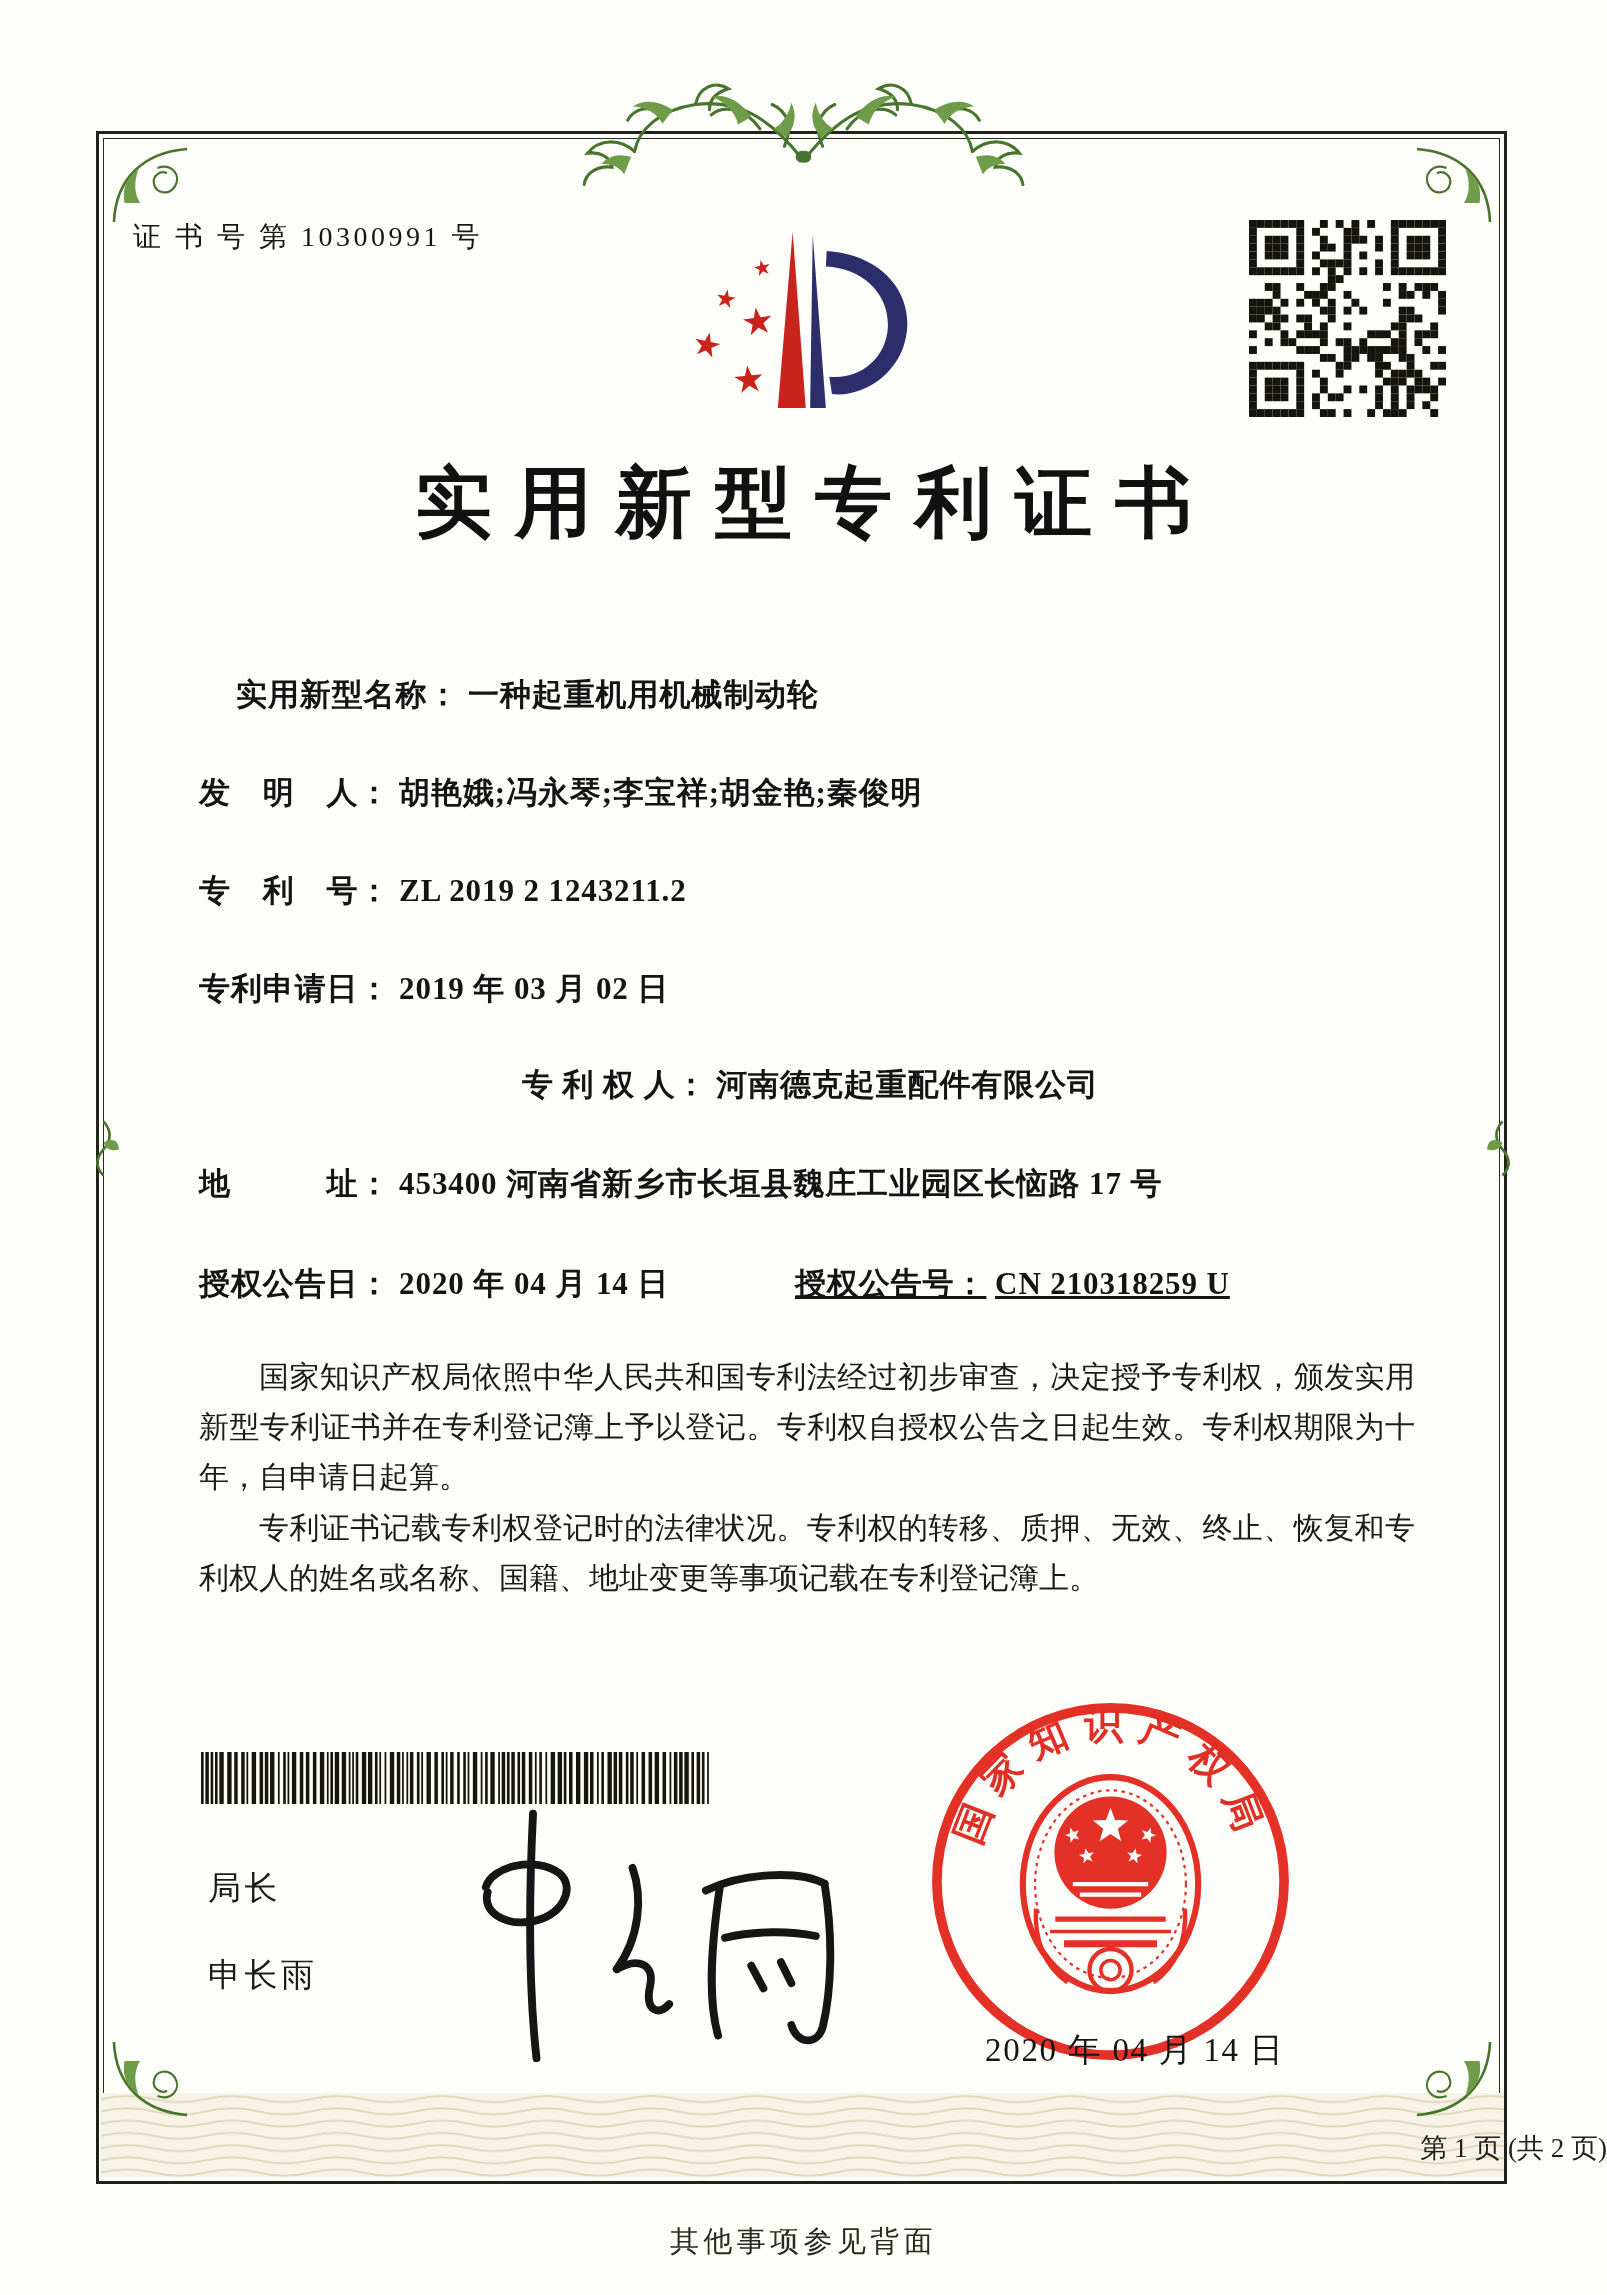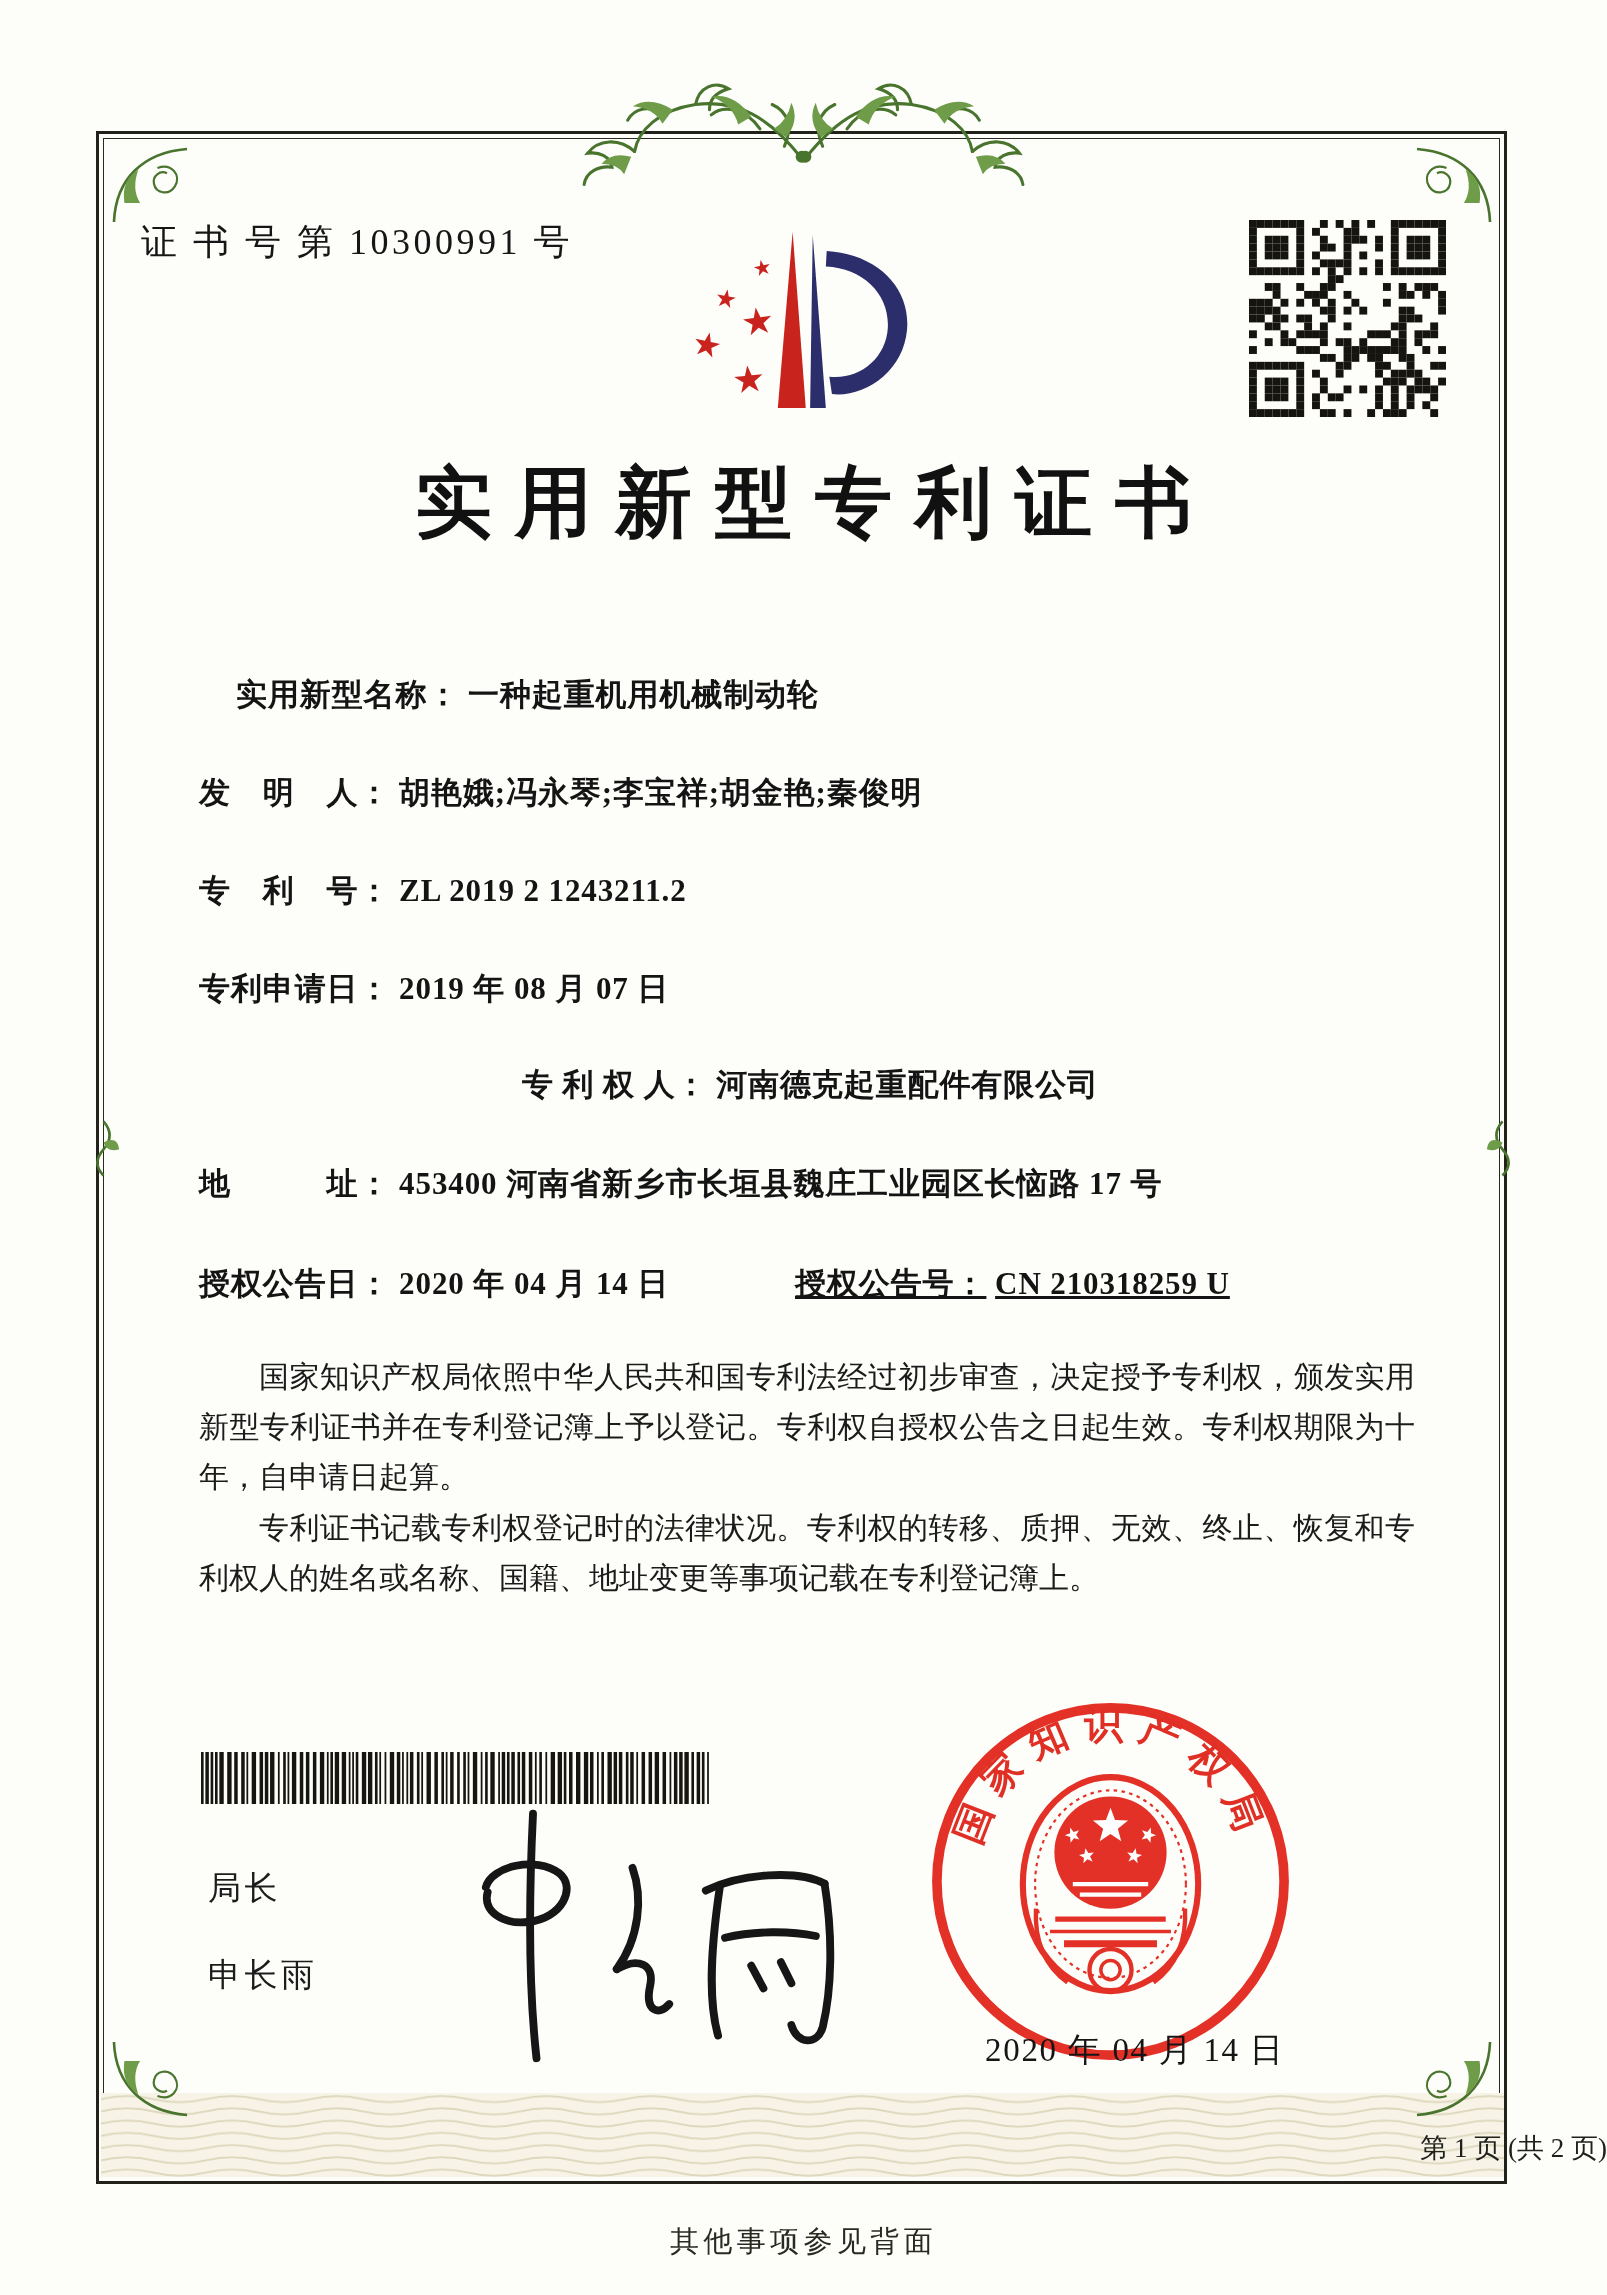--- a/index.html
+++ b/index.html
@@ -7,21 +7,21 @@
     width:1607px;height:2295px;position:relative;overflow:hidden;
     background:#ffffff;color:#1c1c1c;
     font-family:"Liberation Serif","DejaVu Serif",serif;
   }
   .page{position:absolute;inset:0;background:#fdfdfa;}
   
   .frame{position:absolute;left:96px;top:131px;width:1405px;height:2047px;
     border:3.5px solid #23221a;}
   .frame::after{content:"";position:absolute;inset:4.4px;border:1.7px solid #2a2920;}
   
-  .cert-no{position:absolute;left:133px;top:218px;font-size:36px;letter-spacing:3.5px;color:#161616;margin-left:8px;}
+  .cert-no{position:absolute;left:133px;top:218px;font-size:28px;letter-spacing:3.5px;color:#161616;}
   
   .logo{position:absolute;left:673px;top:214px;width:262px;height:210px;}
   .logo .star{position:absolute;color:#c9231d;line-height:1;transform-origin:center;}
   
   .qr{position:absolute;left:1249px;top:220px;width:197px;height:197px;}
   
   .title{position:absolute;left:0;right:0;top:452px;text-align:center;
     font-size:77px;font-weight:bold;letter-spacing:23px;text-indent:23px;color:#111;}
   
   .row{position:absolute;left:199px;width:1223px;font-size:31px;font-weight:600;
@@ -412,21 +412,21 @@
   <div class="row" style="top:674px;margin-left:37px;">
     <span>实用新型名称：</span><span class="val">一种起重机用机械制动轮</span>
   </div>
   <div class="row" style="top:772px;">
     <span>发　明　人：</span><span class="val">胡艳娥;冯永琴;李宝祥;胡金艳;秦俊明</span>
   </div>
   <div class="row" style="top:870px;">
     <span>专　利　号：</span><span class="val">ZL 2019 2 1243211.2</span>
   </div>
   <div class="row" style="top:968px;">
-    <span>专利申请日：</span><span class="val">2019 年 08 月 07 日</span>
+    <span>专利申请日：</span><span class="val">2019 年 03 月 02 日</span>
   </div>
   <div class="row" style="top:1064px;text-align:center;">
     <span>专 利 权 人：</span><span class="val">河南德克起重配件有限公司</span>
   </div>
   <div class="row" style="top:1163px;">
     <span>地　　　址：</span><span class="val">453400  河南省新乡市长垣县魏庄工业园区长恼路 17 号</span>
   </div>
   <div class="row" style="top:1263px;">
     <span>授权公告日：</span><span class="val">2020 年 04 月 14 日</span>
     <span class="pair2">

